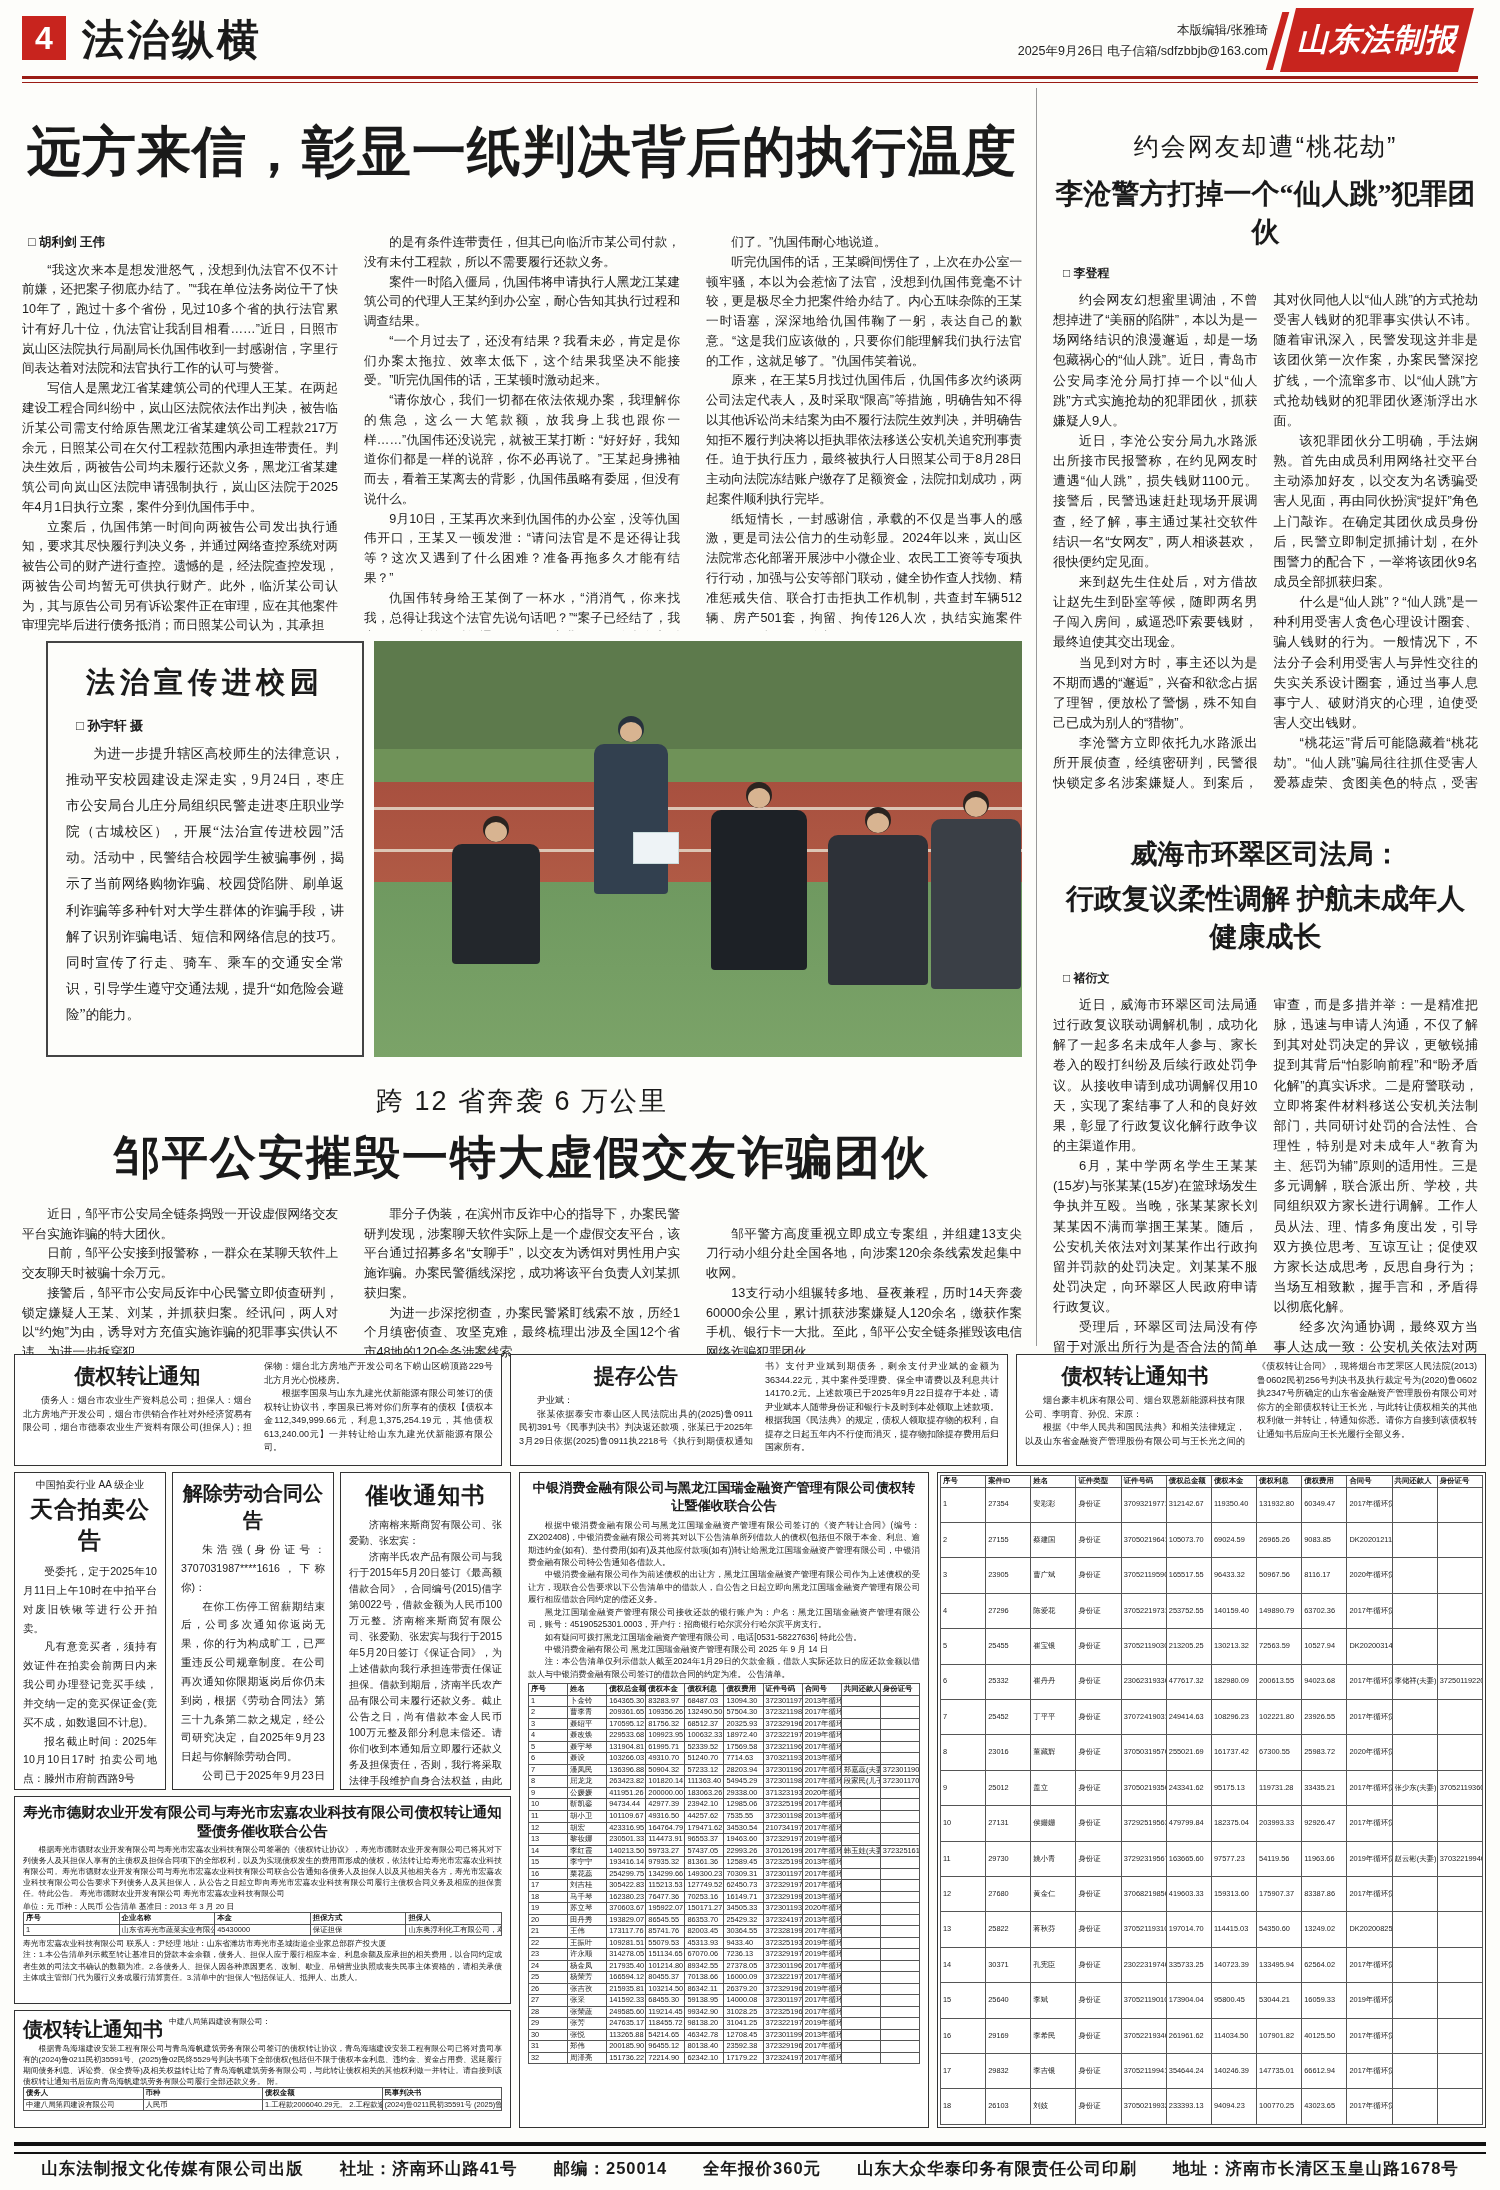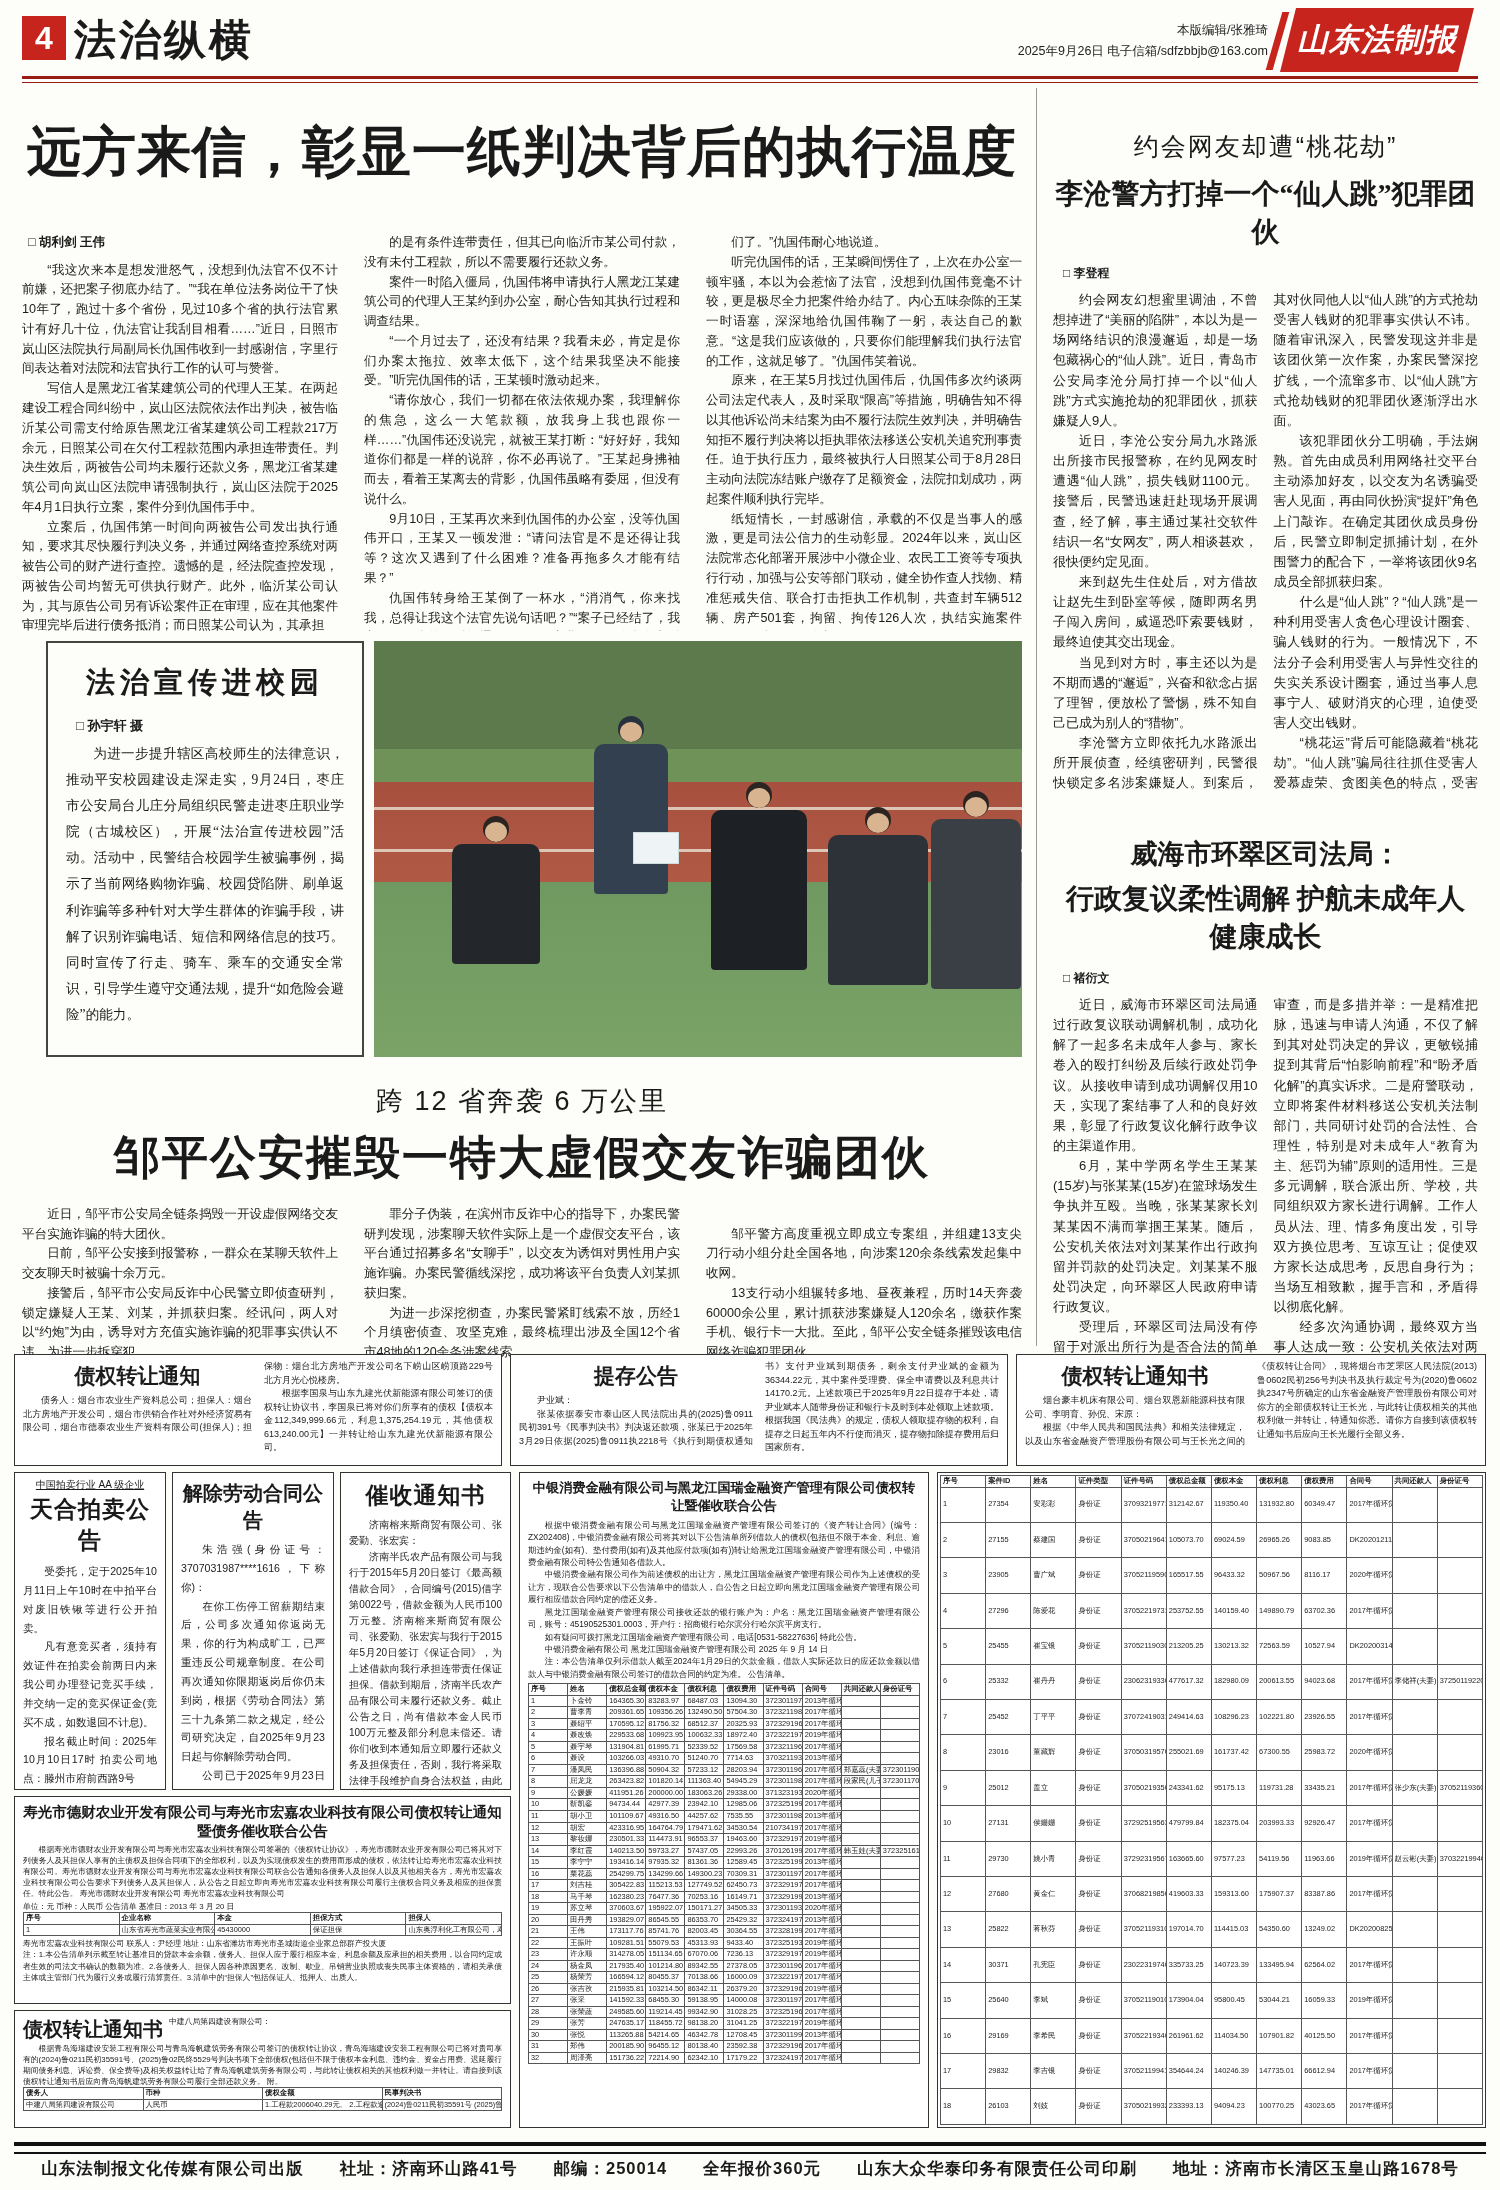--- a/index.html
+++ b/index.html
@@ -2,21 +2,21 @@
 <html><head>
 <meta charset="utf-8">
 <style>
   html,body{margin:0;padding:0;background:#e8e8e4;}
   .page{position:relative;width:1500px;height:2190px;margin:0 auto;background:#fdfdfa;
         font-family:"Liberation Sans",sans-serif;color:#1a1a1a;overflow:hidden;}
   
   .header{position:absolute;top:12px;left:22px;right:22px;height:60px;}
   .pagenum{position:absolute;left:0;top:4px;width:44px;height:44px;background:#c8241e;color:#fff;
            font-size:32px;font-weight:bold;text-align:center;line-height:44px;}
-  .section-title{position:absolute;left:52px;top:0;font-size:42px;font-weight:900;letter-spacing:3px;}
+  .section-title{position:absolute;left:60px;top:0;font-size:42px;font-weight:900;letter-spacing:3px;}
   .head-info{position:absolute;right:210px;top:8px;text-align:right;font-size:12.5px;line-height:1.7;color:#222;}
   .masthead-wrap{position:absolute;right:0;top:-4px;width:190px;height:66px;}
   .mast-slash{position:absolute;left:-14px;top:4px;width:7px;height:58px;background:#c8241e;transform:skewX(-16deg);}
   .masthead{position:absolute;left:0;top:0;width:178px;height:64px;background:#c8241e;transform:skewX(-14deg);
             display:flex;align-items:center;justify-content:center;}
   .masthead span{transform:skewX(14deg);color:#fff;font-family:"Liberation Serif",serif;font-style:italic;
                  font-weight:bold;font-size:31px;letter-spacing:1px;}
   .head-rule{position:absolute;top:76px;left:22px;right:22px;height:3px;
              border-top:3px solid #9b1c15;border-bottom:1px solid #9b1c15;}
   
@@ -60,21 +60,21 @@
   .nrow1{display:flex;gap:8px;height:112px;}
   .nbox{border:1px solid #333;box-sizing:border-box;padding:5px 8px;background:#fff;overflow:hidden;}
   .nbox .ntitle{text-align:center;font-weight:900;font-size:21px;font-family:"Liberation Serif",serif;margin:2px 0 4px;}
   .nbody{font-size:9px;line-height:1.5;text-align:justify;}
   .nbody p{margin:0;text-indent:2em;}
   .nsign{text-align:right;font-family:"Liberation Serif",serif;font-style:italic;margin-top:17px;padding-right:8px;}
   .two-col{column-count:2;column-gap:12px;height:100%;}
   .nrow2{display:flex;gap:8px;margin-top:6px;height:656px;}
   .lgroup{width:497px;display:flex;flex-direction:column;gap:6px;}
   .lgroup-top{display:flex;gap:6px;height:318px;}
-  .smalltitle{text-align:center;font-size:10px;margin:0 0 2px;text-decoration:underline;}
+  .smalltitle{text-align:center;font-size:10px;margin:0 0 2px;}
   .bigtitle{text-align:center;font-weight:900;font-size:23px;font-family:"Liberation Serif",serif;margin:2px 0 6px;letter-spacing:1px;}
   .midtitle{text-align:center;font-weight:900;font-size:20px;font-family:"Liberation Serif",serif;margin:2px 0 6px;}
   .loose{font-size:10.6px;line-height:1.78;}
   .semi{font-size:10px;line-height:1.6;}
   .sg-title{text-align:center;font-weight:900;font-size:14.5px;margin:1px 0 3px;}
   .tiny{font-size:7.8px;line-height:1.42;text-align:justify;}
   .tiny p{margin:0;text-indent:2em;}
   table.dense{border-collapse:collapse;width:100%;table-layout:fixed;}
   table.dense th,table.dense td{border:1px solid #555;font-size:7.4px;line-height:1.15;padding:1px 2px;
      overflow:hidden;white-space:nowrap;text-overflow:clip;font-weight:normal;text-align:left;}

